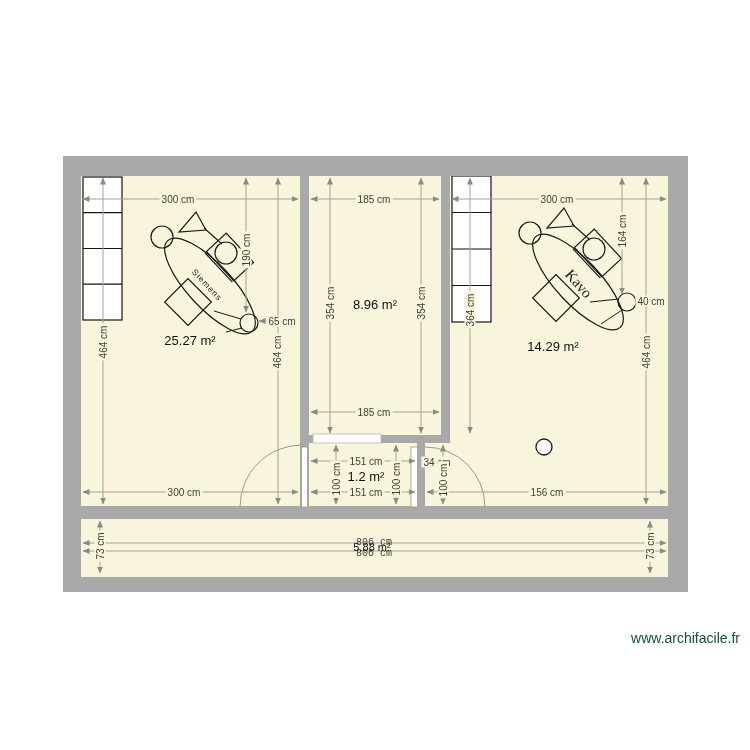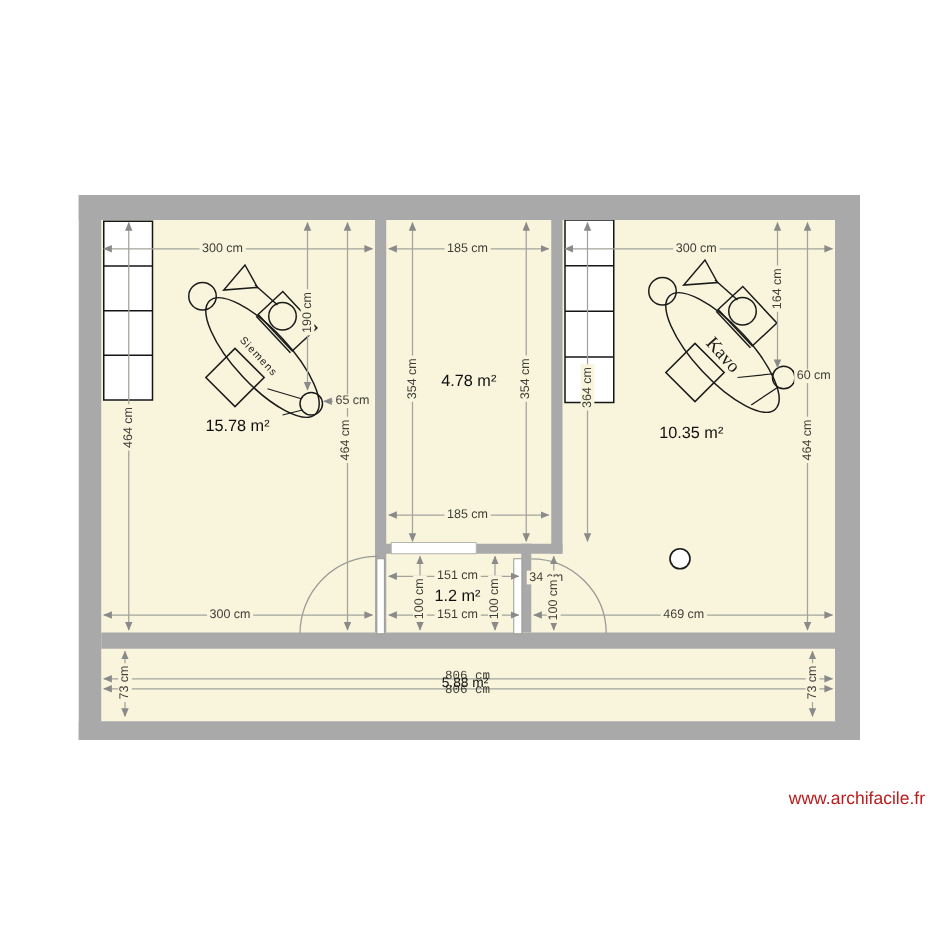--- a/index.html
+++ b/index.html
@@ -6,21 +6,21 @@
   .stage{position:relative;width:750px;height:750px;background:#ffffff;overflow:hidden;
          font-family:"Liberation Sans",sans-serif;}
   .plan-svg{position:absolute;left:0;top:0;}
   .dim{position:absolute;font-size:10px;color:#3f3f38;background:#f8f5dc;
        padding:0 2px;white-space:nowrap;transform:translate(-50%,-50%);line-height:1.1;}
   .dim.v{transform:translate(-50%,-50%) rotate(-90deg);}
   .dim.nobg{background:transparent;padding:0;font-family:Liberation Mono, monospace;}
   .area{position:absolute;font-size:13px;color:#101010;background:#f8f5dc;
         padding:0 3px;white-space:nowrap;transform:translate(-50%,-50%);line-height:1.15;}
   .area.nobg{background:transparent;font-size:11px;padding:0;}
-  .watermark{position:absolute;right:10px;top:630px;font-size:14px;color:#b91c1c;}
+  .watermark{position:absolute;right:10px;top:630px;font-size:14px;color:#14532d;}
 </style>
 </head>
 <body>
 
 <div class="stage">
 
 <svg class="plan-svg" width="750" height="750" viewBox="0 0 750 750">
   <defs>
     <marker id="arrE" orient="auto" markerWidth="9" markerHeight="8" refX="6.5" refY="3">
       <path d="M0,0 L7,3 L0,6 z" fill="#8a8a8a"></path>
@@ -128,35 +128,35 @@
 <div class="dim v" style="left:103px;top:342px">464 cm</div>
 <div class="dim v" style="left:277px;top:352px">464 cm</div>
 <div class="dim v" style="left:246px;top:250px">190 cm</div>
 <div class="dim" style="left:282px;top:321px">65 cm</div>
 <div class="dim" style="left:184px;top:492px">300 cm</div>
 <div class="dim v" style="left:330px;top:303px">354 cm</div>
 <div class="dim v" style="left:421px;top:303px">354 cm</div>
 <div class="dim" style="left:374px;top:412px">185 cm</div>
 <div class="dim v" style="left:470px;top:310px">364 cm</div>
 <div class="dim v" style="left:622px;top:231px">164 cm</div>
-<div class="dim" style="left:651px;top:301px">60 cm</div>
+<div class="dim" style="left:651px;top:301px">40 cm</div>
 <div class="dim v" style="left:646px;top:352px">464 cm</div>
-<div class="dim" style="left:547px;top:492px">469 cm</div>
+<div class="dim" style="left:547px;top:492px">156 cm</div>
 <div class="dim" style="left:366px;top:461px">151 cm</div>
 <div class="dim" style="left:366px;top:492px">151 cm</div>
 <div class="dim v" style="left:336px;top:479px">100 cm</div>
 <div class="dim v" style="left:396px;top:479px">100 cm</div>
 <div class="dim" style="left:437px;top:462px">34 cm</div>
 <div class="dim v" style="left:443px;top:480px">100 cm</div>
 <div class="dim v" style="left:100px;top:546px">73 cm</div>
 <div class="dim v" style="left:650px;top:546px">73 cm</div>
 <div class="dim nobg" style="left:374px;top:542px">806 cm</div>
 <div class="dim nobg" style="left:374px;top:553px">806 cm</div>
 
-<div class="area" style="left:190px;top:341px">15.78 m²</div>
-<div class="area" style="left:375px;top:305px">4.78 m²</div>
-<div class="area" style="left:553px;top:347px">10.35 m²</div>
+<div class="area" style="left:190px;top:341px">25.27 m²</div>
+<div class="area" style="left:375px;top:305px">8.96 m²</div>
+<div class="area" style="left:553px;top:347px">14.29 m²</div>
 <div class="area" style="left:366px;top:477px">1.2 m²</div>
 <div class="area nobg" style="left:372px;top:547px">5.88 m²</div>
 
 <div class="watermark">www.archifacile.fr</div>
 
 </div>
 
 </body></html>

